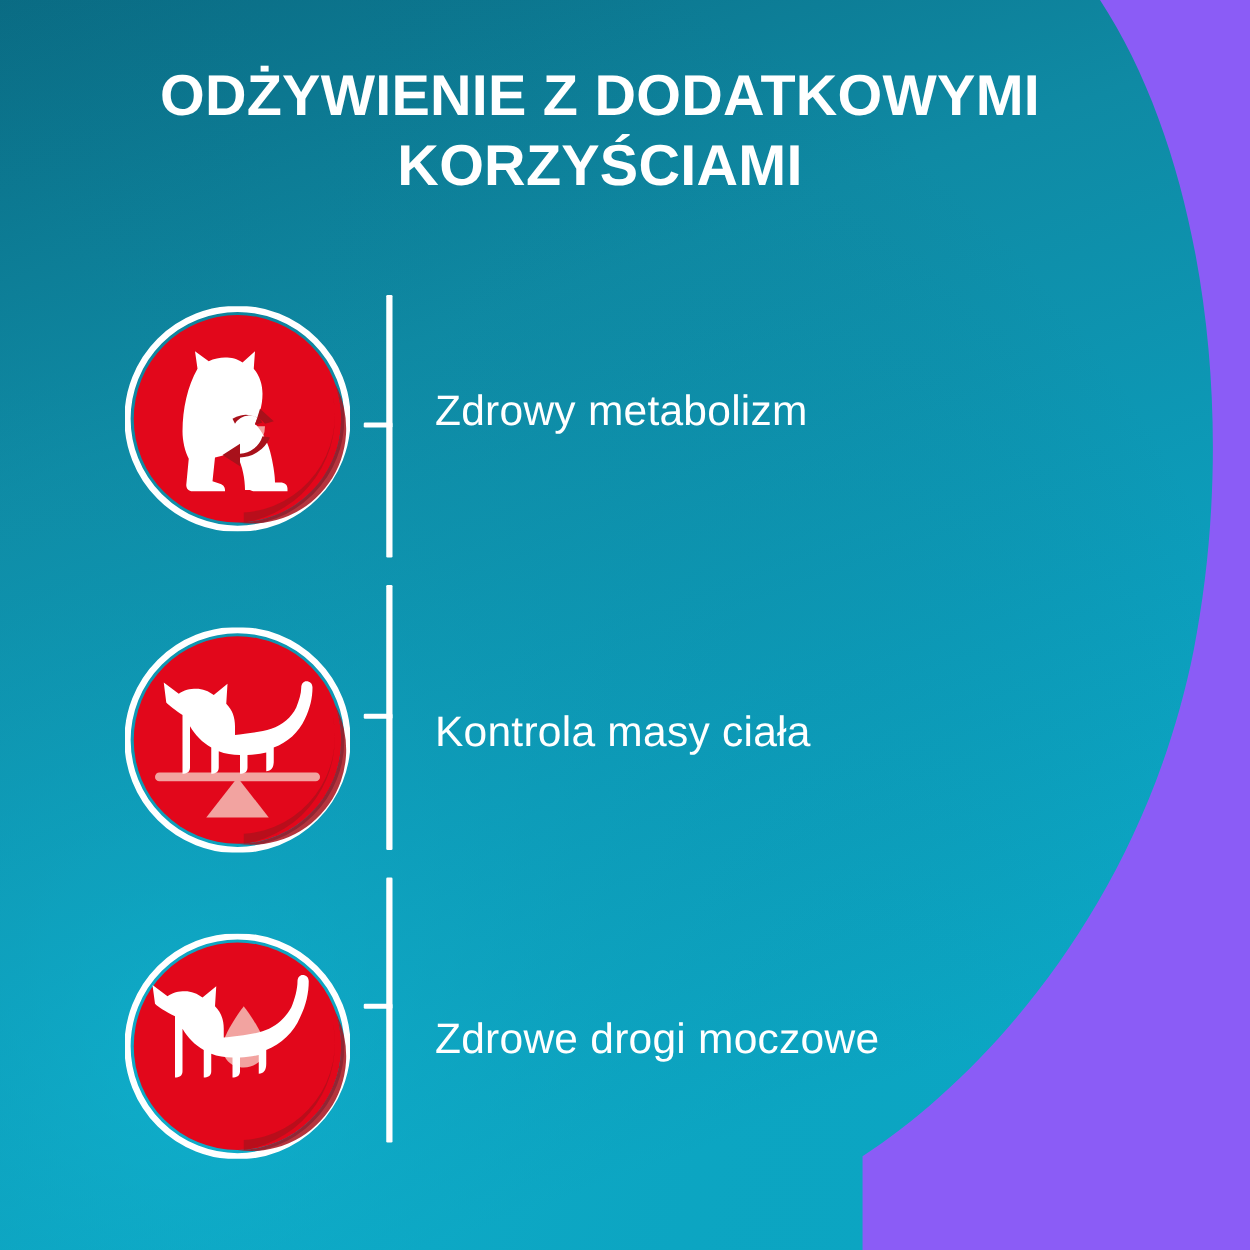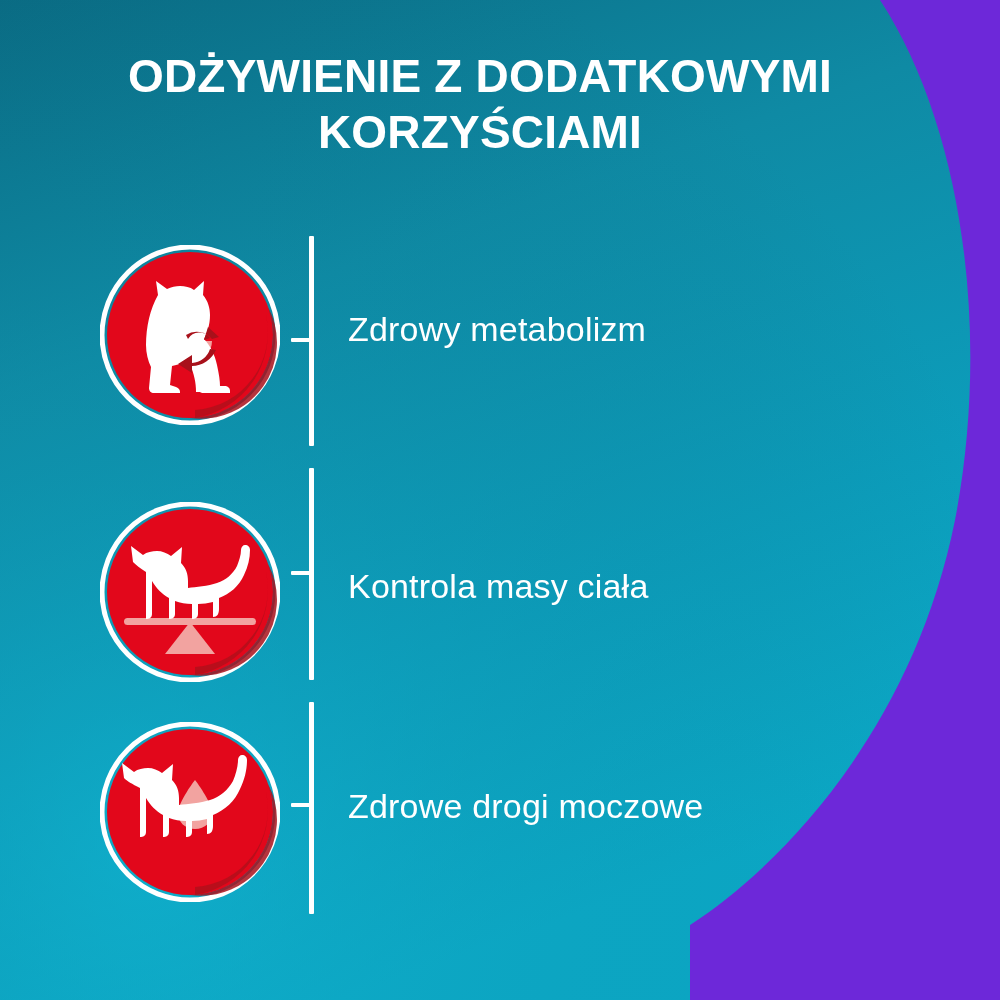--- a/index.html
+++ b/index.html
@@ -4,21 +4,21 @@
 <style>
   html, body {
     margin: 0;
     padding: 0;
     background: #ffffff;
   }
   #page {
     position: relative;
     width: 1000px;
     height: 1000px;
-    background: #6d28d9;
+    background: #8b5cf6;
     overflow: hidden;
     font-family: "Liberation Sans", sans-serif;
   }
   
   #teal-bg {
     position: absolute;
     left: 0;
     top: 0;
     width: 1000px;
     height: 1000px;
@@ -40,21 +40,21 @@
   }
   
   .row {
     position: absolute;
     left: 0;
     width: 1000px;
     height: 200px;
   }
   #row-0 { top: 240px; }
   #row-1 { top: 497px; }
-  #row-2 { top: 717px; }
+  #row-2 { top: 742px; }
 
   .badge {
     position: absolute;
     left: 100px;
     top: 5px;
     width: 180px;
     height: 180px;
   }
   .label {
     position: absolute;

